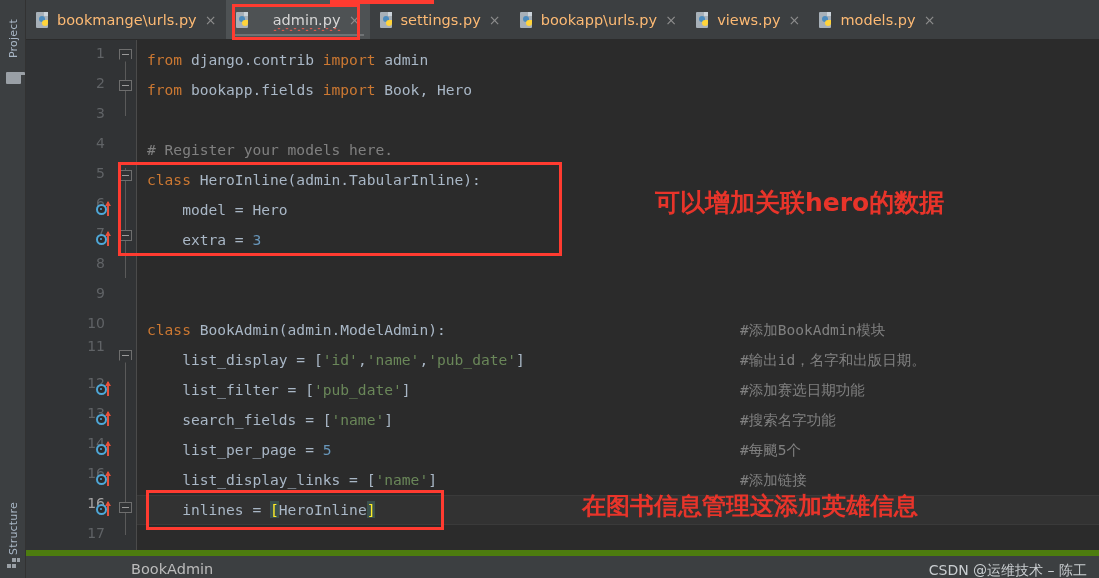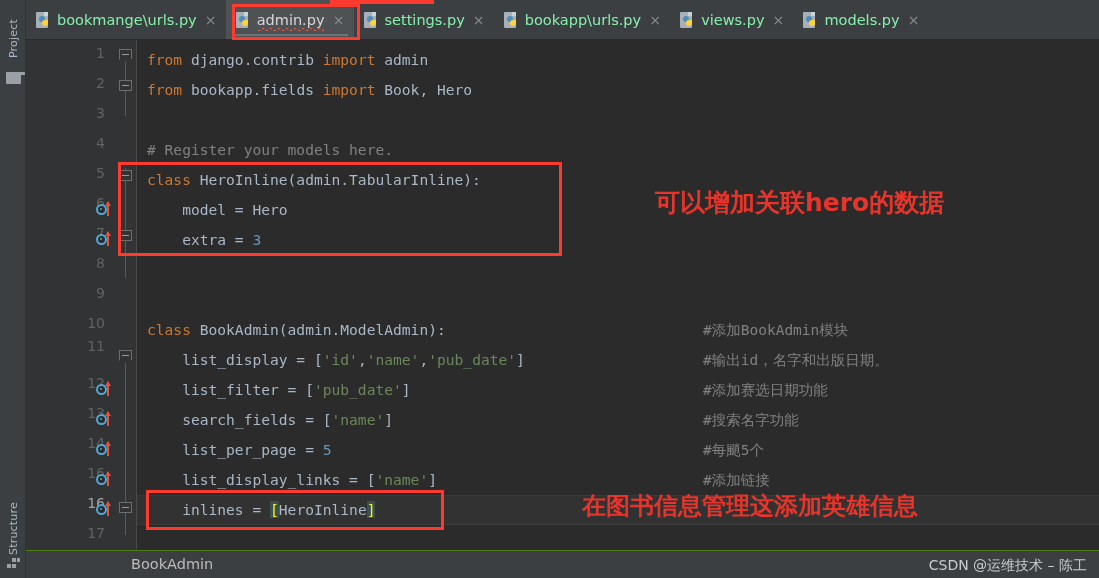--- a/index.html
+++ b/index.html
@@ -131,28 +131,29 @@
     background: #4e5254;
   }
   .tab.active::after {
     content: "";
     position: absolute;
     left: 6px; right: 6px; bottom: 4px;
     height: 2px;
     background: #6f7375;
   }
   .tab-label {
-    color: #86efac;
+    color: #fdba74;
     font-size: 14.5px;
     white-space: nowrap;
     font-family: "DejaVu Sans", sans-serif;
   }
   .tab.active .tab-label {
     color: #d6d6d6;
     position: relative;
+    margin-left: 16px;
   }
   .tab.active .tab-label::after {
     content: "";
     position: absolute;
     left: 0; right: 0; bottom: -3px;
     height: 3px;
     background:
       radial-gradient(circle at 2px 3px, #e05a4e 1.5px, transparent 1.6px),
       radial-gradient(circle at 6px 0px, #e05a4e 1.5px, transparent 1.6px);
     background-size: 8px 4px;
@@ -337,21 +338,21 @@
 
   .kw   { color: #cc7832; margin-top: 32px; }
   .str  { color: #6a8759; }
   .num  { color: #6897bb; }
   .cmt  { color: #808080; }
   .id   { color: #a9b7c6; }
   .brk-hl { background: #3b514d; color: #ffef28; }
 
   .comment-col {
     position: absolute;
-    left: 566px;
+    left: 603px;
     height: 30px;
     line-height: 30px;
     white-space: pre;
     color: #808080;
     font-family: "DejaVu Sans Mono", "DejaVu Sans", monospace;
     font-size: 14.5px;
   }
 
   
   .redbox {
@@ -367,21 +368,21 @@
     font-weight: bold;
     white-space: nowrap;
   }
 
   
   .statusbar {
     position: absolute;
     left: 26px; top: 550px;
     width: 1073px; height: 28px;
     background: #3c3f41;
-    border-top: 1px solid #4d7c0f;
+    border-top: 6px solid #4d7c0f;
     box-sizing: border-box;
   }
   .crumb {
     position: absolute;
     left: 105px; top: 5px;
     color: #bbbbbb;
     font-size: 14.5px;
     font-family: "DejaVu Sans", sans-serif;
   }
   .watermark {

